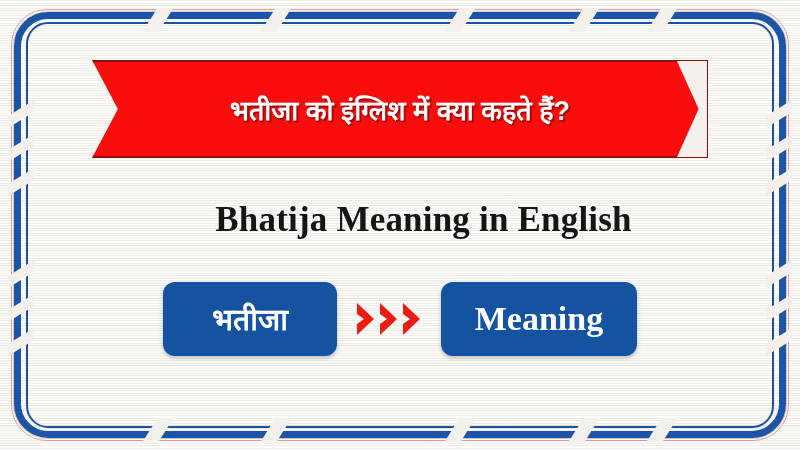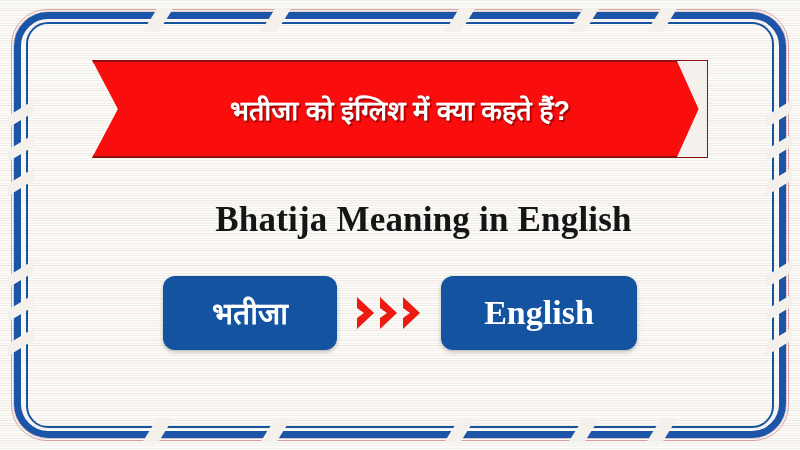--- a/index.html
+++ b/index.html
@@ -145,21 +145,21 @@
     letter-spacing: 0.2px;
     white-space: nowrap;
     margin-left: 47px;
   }
 
   
   .pair-row {
     position: absolute;
     left: 0;
     right: 0;
-    top: 276px;
+    top: 282px;
     height: 74px;
     display: flex;
     align-items: center;
     justify-content: center;
   }
   .chip {
     background: #14539f;
     border-radius: 12px;
     display: flex;
     align-items: center;
@@ -251,18 +251,18 @@
       </svg>
       <svg class="chev" viewBox="0 0 20 34">
         <path d="M1 1 L18 17 L1 33 L1 22 L8 17 L1 12 Z" fill="#ec1c12"></path>
       </svg>
       <svg class="chev" viewBox="0 0 20 34">
         <path d="M1 1 L18 17 L1 33 L1 22 L8 17 L1 12 Z" fill="#ec1c12"></path>
       </svg>
     </div>
 
     <div class="chip chip-en">
-      <span>English</span>
+      <span>Meaning</span>
     </div>
 
   </div>
 
 </div>
 
 </body></html>

